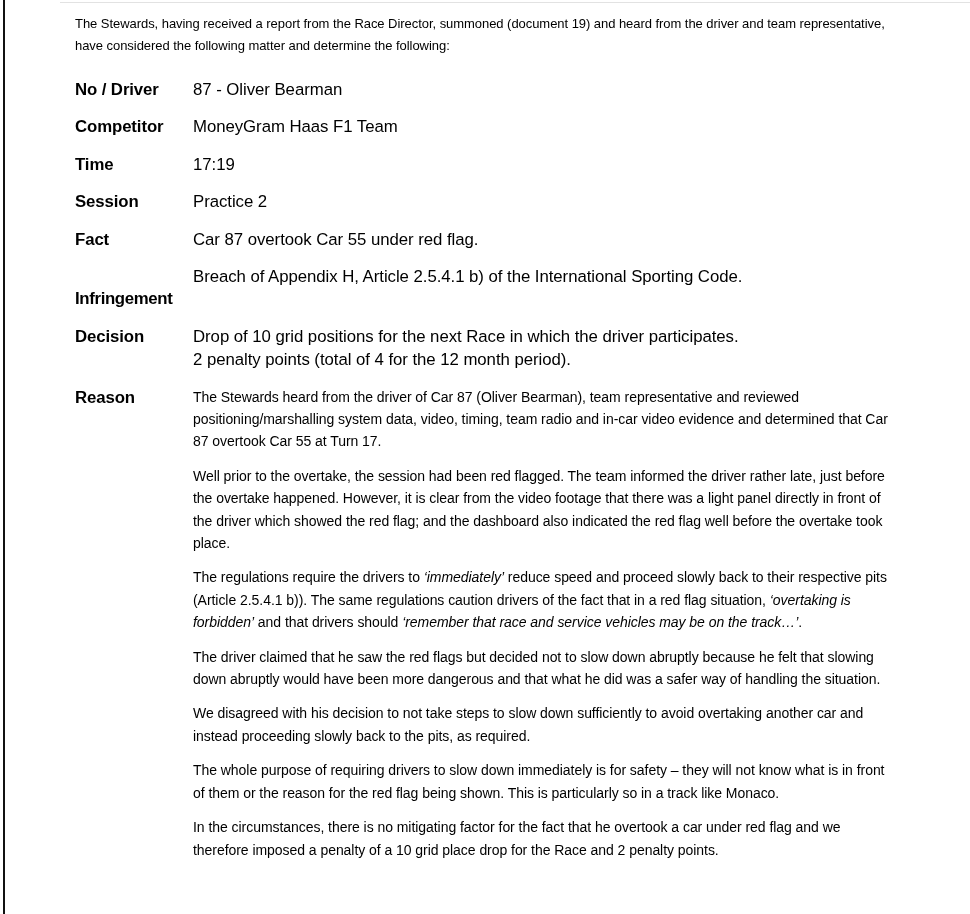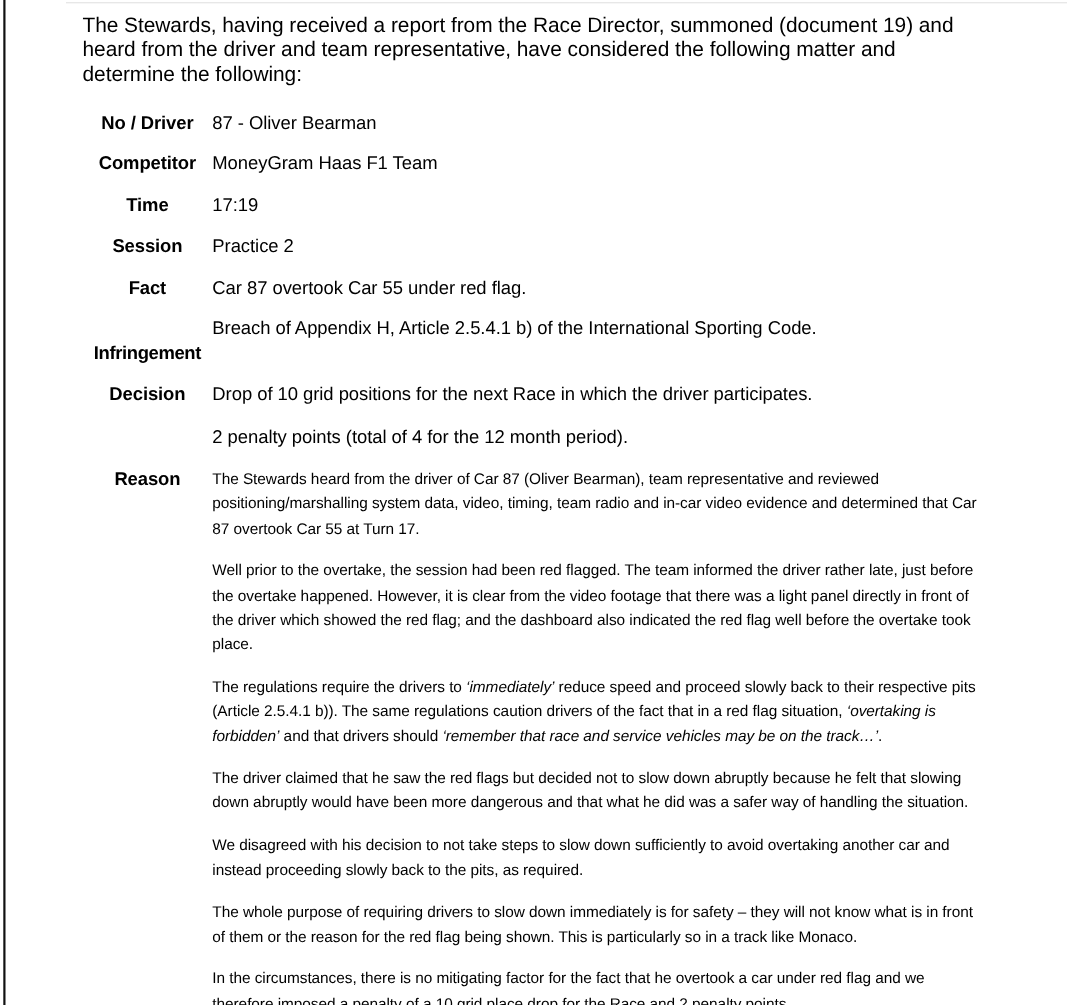--- a/index.html
+++ b/index.html
@@ -37,21 +37,21 @@
     height: 1px;
     background: #e2e2e2;
   }
   .content {
     position: absolute;
     left: 75px;
     top: 13px;
     width: 815px;
   }
   .intro {
-    font-size: 19px;
+    font-size: 13px;
     line-height: 22.3px;
     text-align: left;
     margin: 0 0 0 0;
     letter-spacing: -0.05px;
   }
   .rows {
     margin-top: 20px;
   }
   .row {
     display: flex;
@@ -59,38 +59,37 @@
     margin-bottom: 14px;
   }
   .row-label {
     flex: 0 0 118px;
     width: 118px;
     font-weight: bold;
     font-size: 16.8px;
     line-height: 23.5px;
     white-space: nowrap;
     letter-spacing: -0.1px;
-    text-align: center;
   }
   
   .row-label.wide {
     letter-spacing: -0.35px;
     margin-top: 22px;
   }
   .row-value {
     flex: 1 1 auto;
     font-size: 16.8px;
     line-height: 23.5px;
     letter-spacing: -0.05px;
   }
   .row-value p {
     margin: 0;
   }
   .row-value p + p {
-    margin-top: 16px;
+    margin-top: 0px;
   }
   
   .row.reason {
     margin-bottom: 0;
   }
   .reason-body p {
     margin: 0 0 12px 0;
     font-size: 14px;
     line-height: 22.4px;
     letter-spacing: -0.05px;

